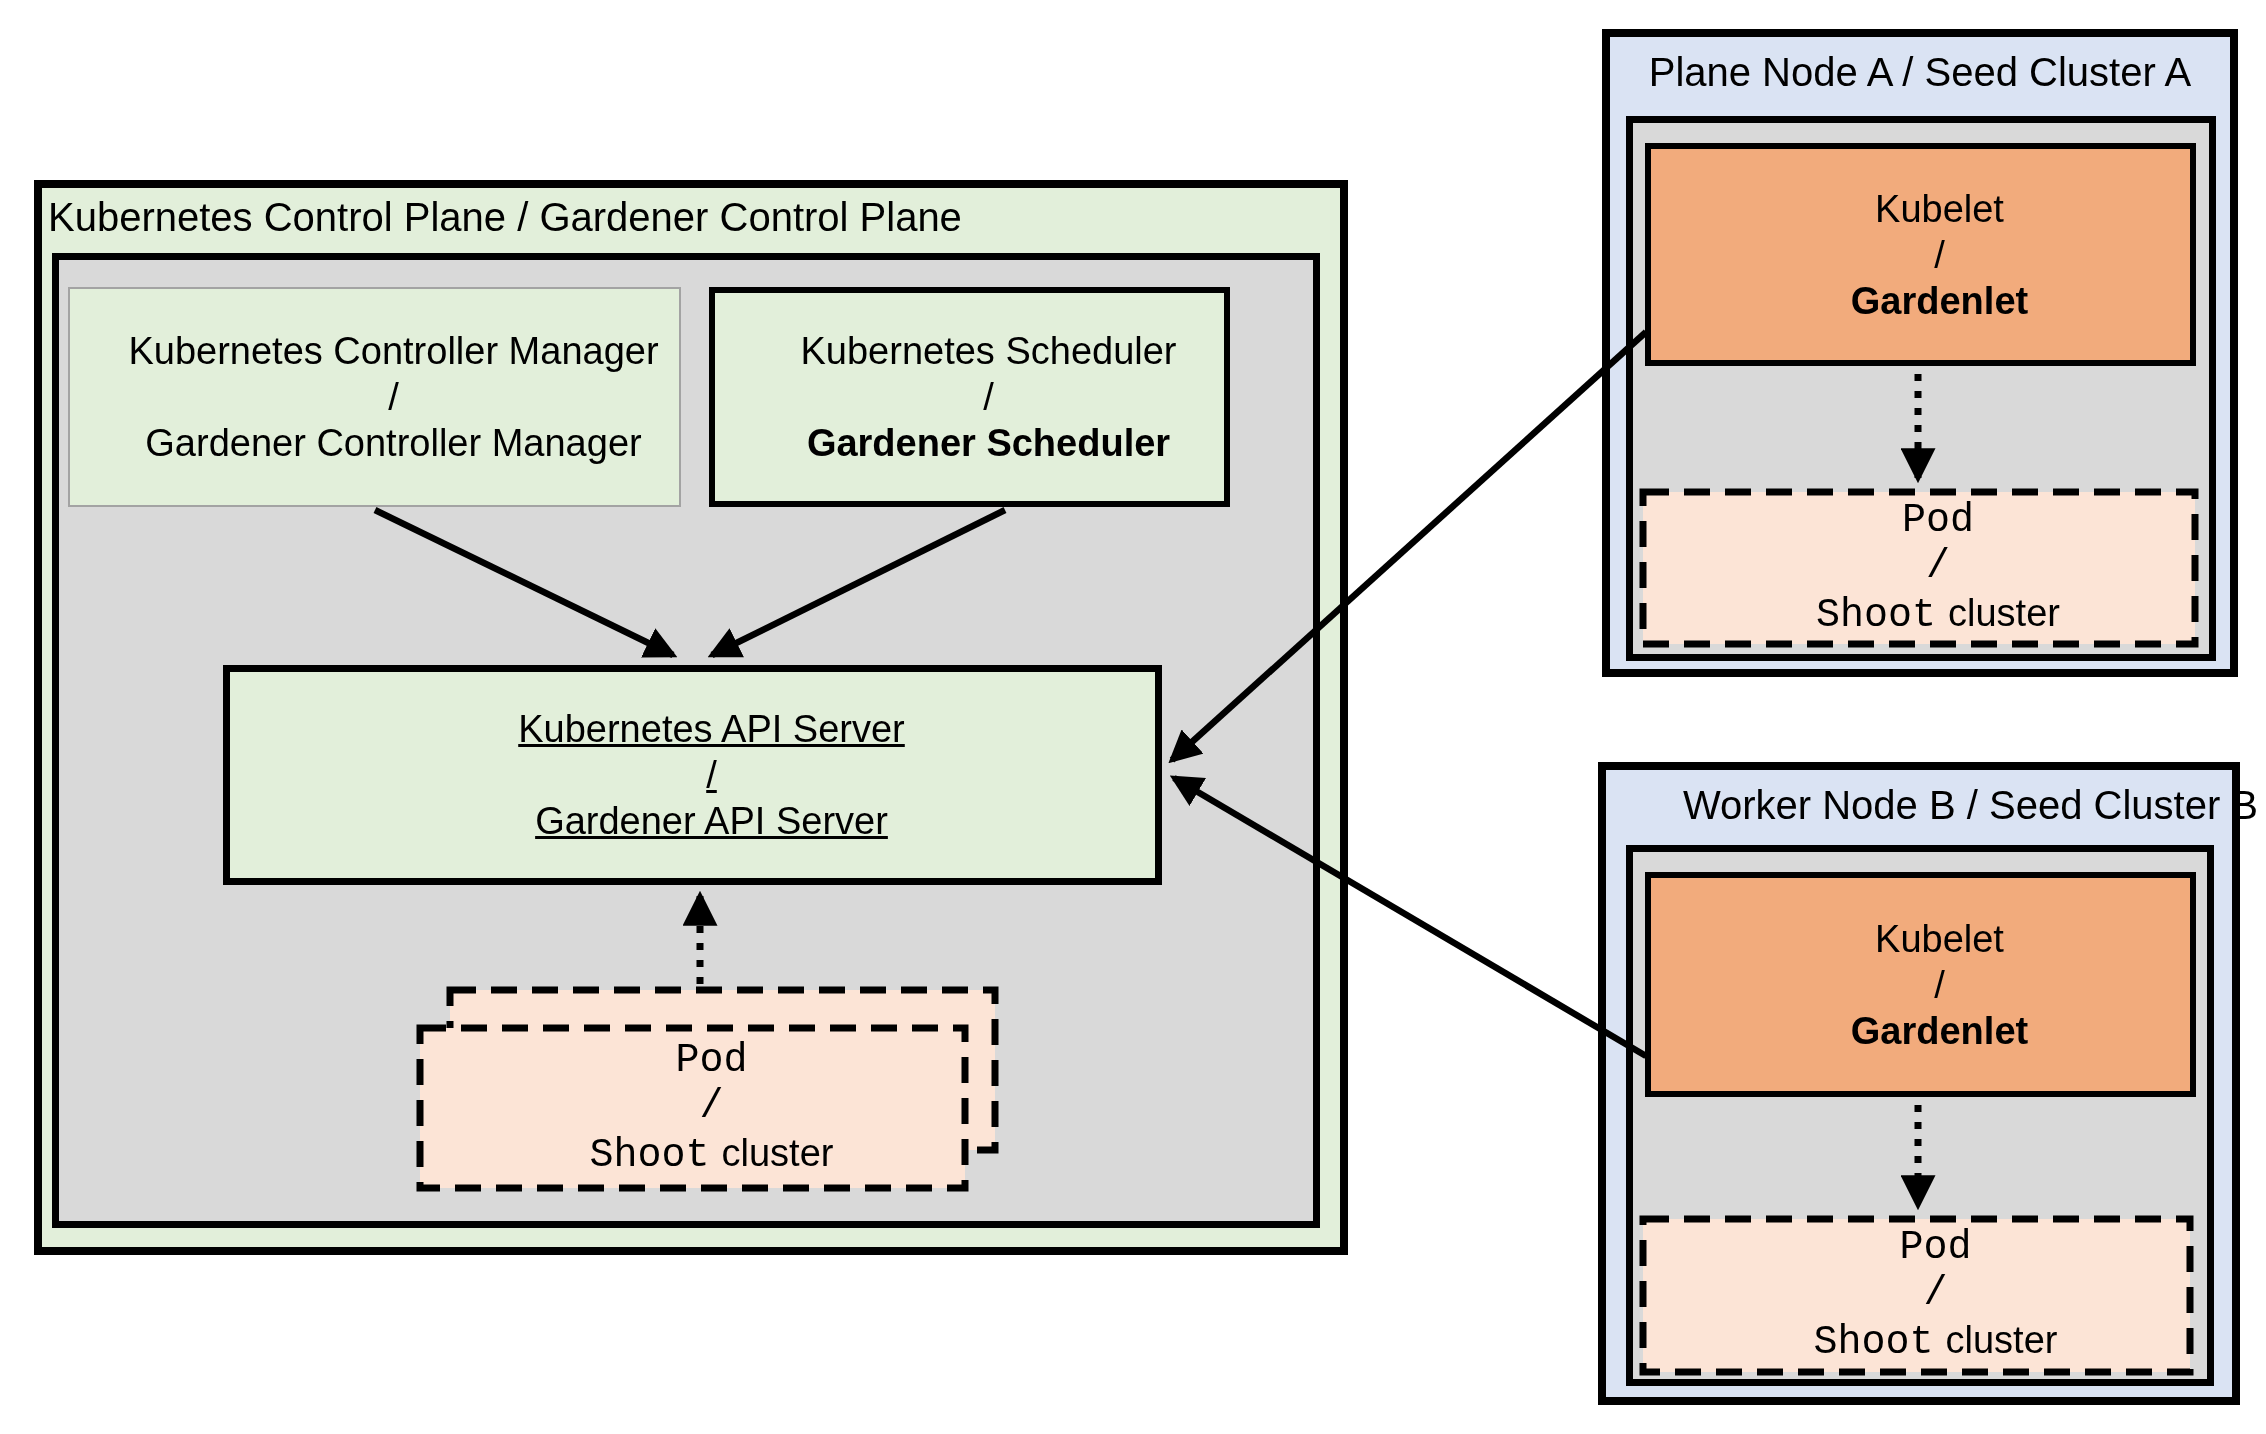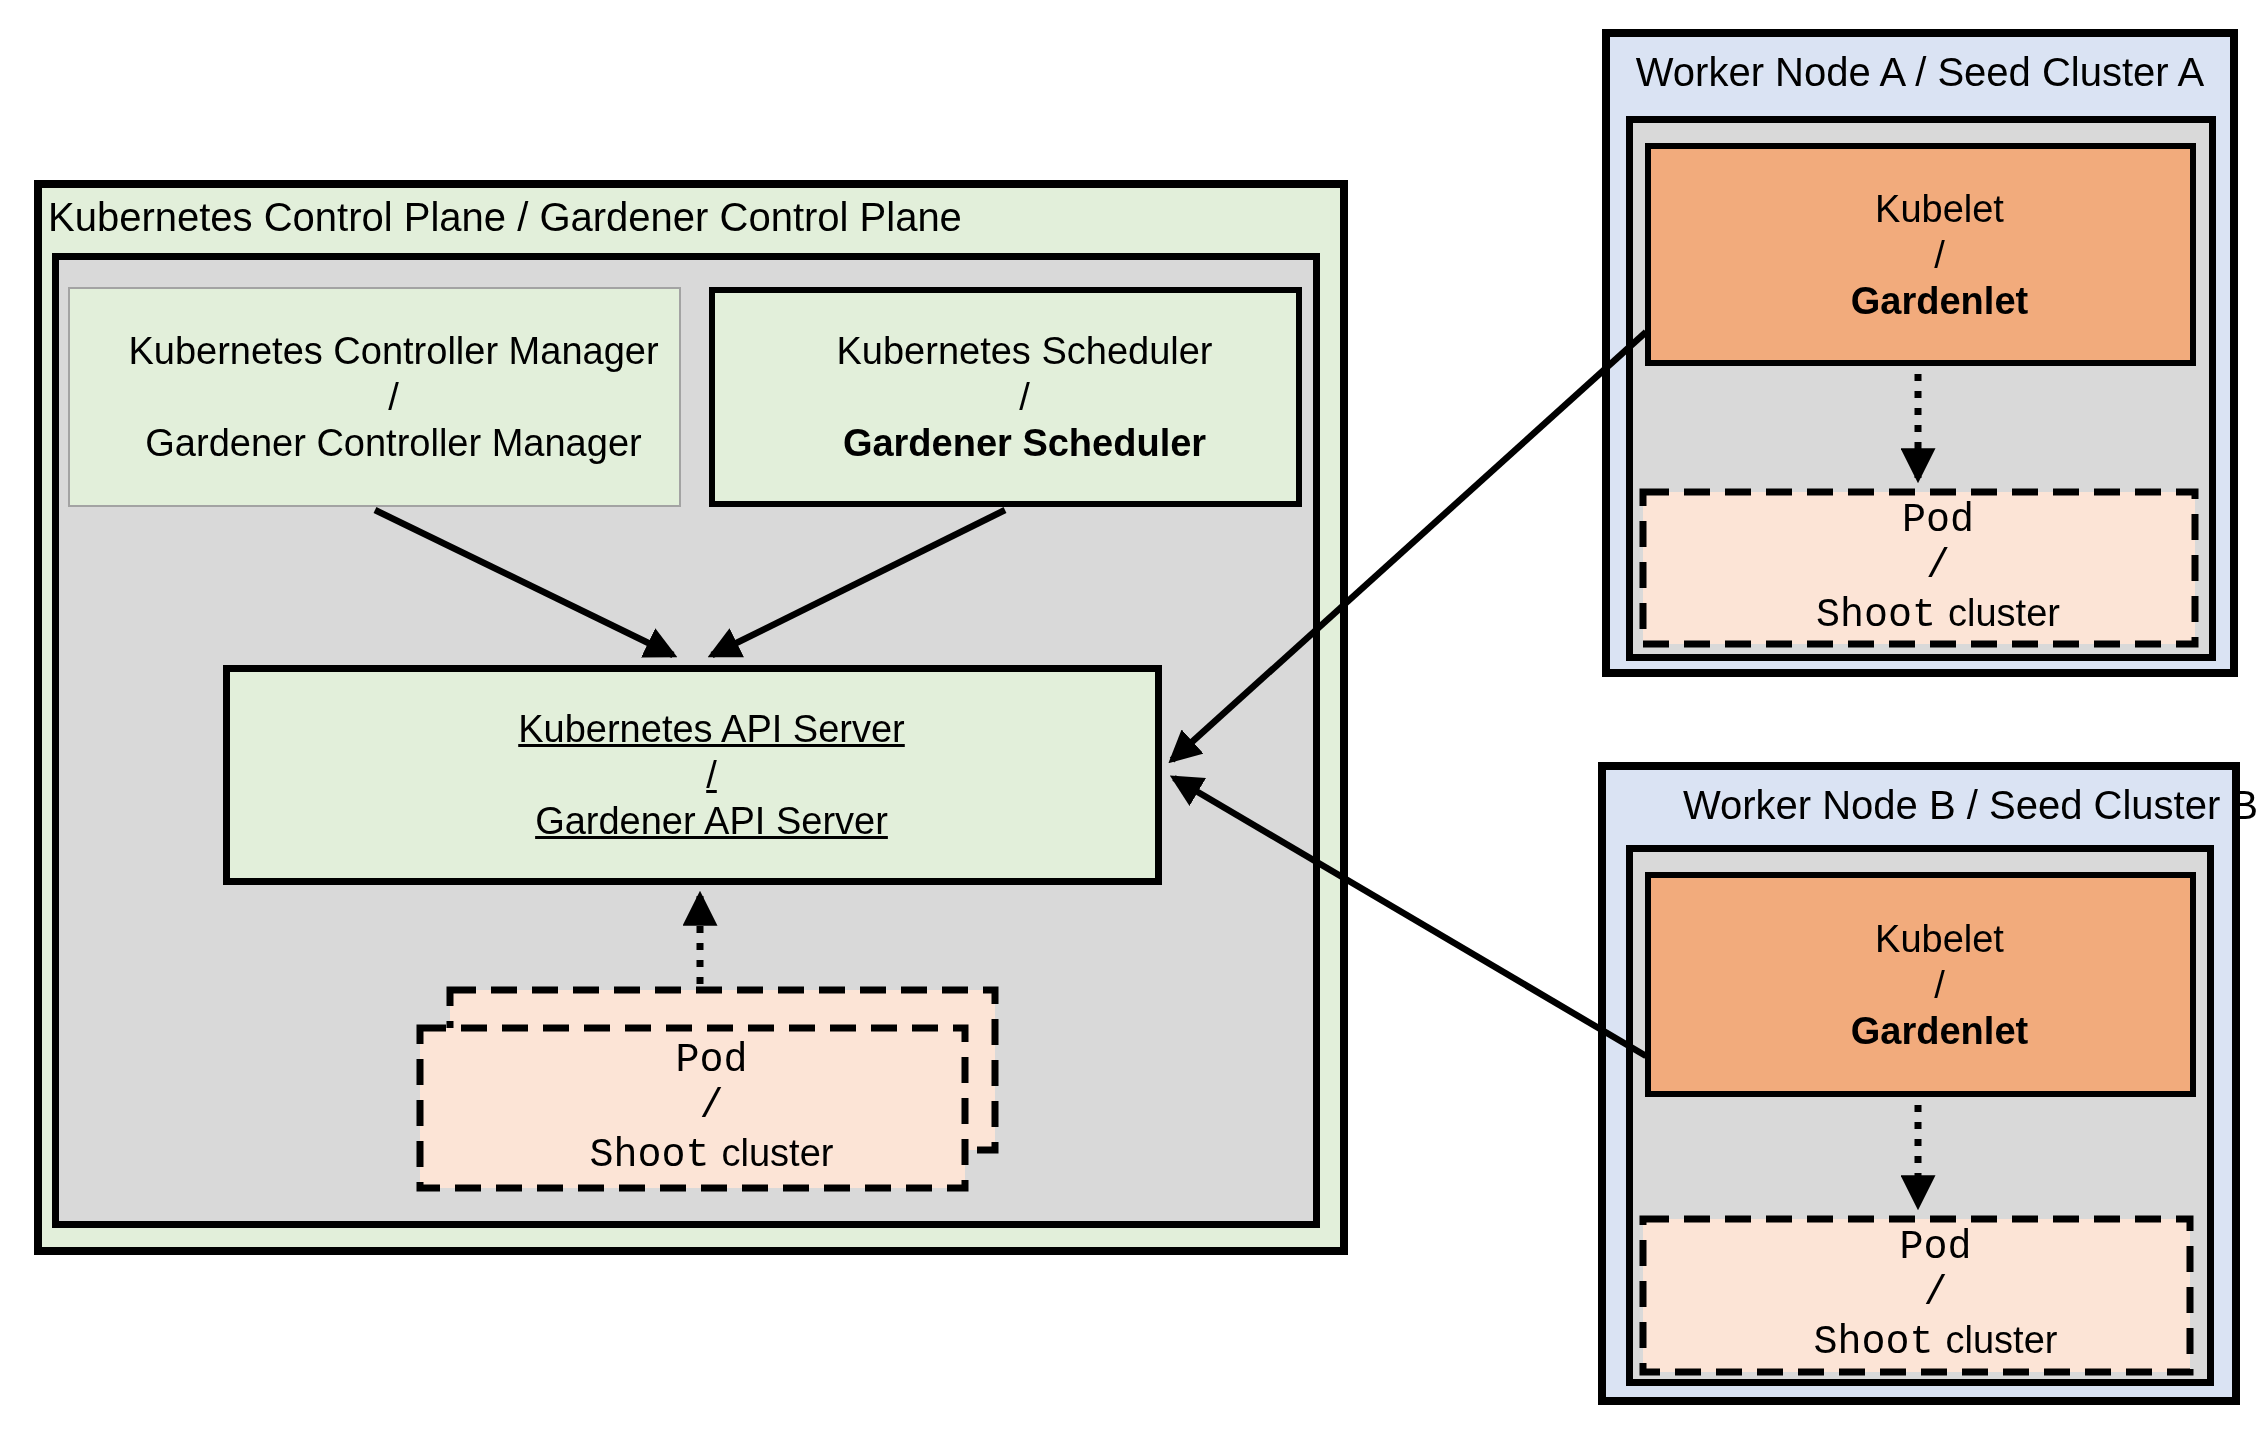--- a/index.html
+++ b/index.html
@@ -15,21 +15,21 @@
   .cp-title   { left:48px;  top:186px;  width:1000px; height:62px; line-height:62px; font-size:40px; white-space:nowrap; }
   .cp-gray    { left:52px;  top:253px;  width:1268px; height:975px;  background:#d9d9d9; border:7px solid #000; }
 
   .box { display:flex; flex-direction:column; align-items:center; justify-content:center; text-align:center;padding-left:38px; }
   .label-line { display:block; font-size:38px; line-height:46px; }
   .bold { font-weight:bold; }
   .code { font-family:"Liberation Mono", monospace; font-size:40px; }
   .after-code { margin-left:12px; }
 
   .box-cm     { left:68px;  top:287px;  width:613px;  height:220px; background:#e2efda; border:2px solid #a3a3a3; }
-  .box-sched  { left:709px; top:287px;  width:593px;  height:220px; background:#e2efda; border:6px solid #000; }
+  .box-sched  { left:709px; top:287px;  width:521px;  height:220px; background:#e2efda; border:6px solid #000; }
   .box-api    { left:223px; top:665px;  width:939px;  height:220px; background:#e2efda; border:7px solid #000;text-decoration:underline; }
 
   .worker-outer-a { left:1602px; top:29px;  width:636px; height:648px; background:#dae3f3; border:8px solid #000; }
   .worker-title-a { left:1602px; top:42px;  width:636px; height:60px;  line-height:60px; font-size:40px; text-align:center; }
   .worker-gray-a  { left:1626px; top:116px; width:590px; height:545px; background:#d9d9d9; border:7px solid #000; }
   .box-kubelet-a  { left:1645px; top:143px; width:551px; height:223px; background:#f2ab7c; border:6px solid #000; }
   .pod-text-a     { left:1643px; top:492px; width:552px; height:152px; z-index:50; }
 
   .worker-outer-b { left:1598px; top:762px;  width:642px; height:643px; background:#dae3f3; border:8px solid #000; }
   .worker-title-b { left:1598px; top:775px;  width:660px; height:60px;  line-height:60px; font-size:40px; text-align:right; }
@@ -66,21 +66,21 @@
     <span class="label-line bold">Gardener Scheduler</span>
   </div>
 
   <div class="abs box box-api">
     <span class="label-line">Kubernetes API Server</span>
     <span class="label-line">/</span>
     <span class="label-line">Gardener API Server</span>
   </div>
 
   <div class="abs worker-outer-a"></div>
-  <div class="abs worker-title-a">Worker Node A / Seed Cluster A</div>
+  <div class="abs worker-title-a">Plane Node A / Seed Cluster A</div>
   <div class="abs worker-gray-a"></div>
   <div class="abs box box-kubelet-a">
     <span class="label-line">Kubelet</span>
     <span class="label-line">/</span>
     <span class="label-line bold">Gardenlet</span>
   </div>
 
   <div class="abs worker-outer-b"></div>
   <div class="abs worker-title-b">Worker Node B / Seed Cluster B</div>
   <div class="abs worker-gray-b"></div>

